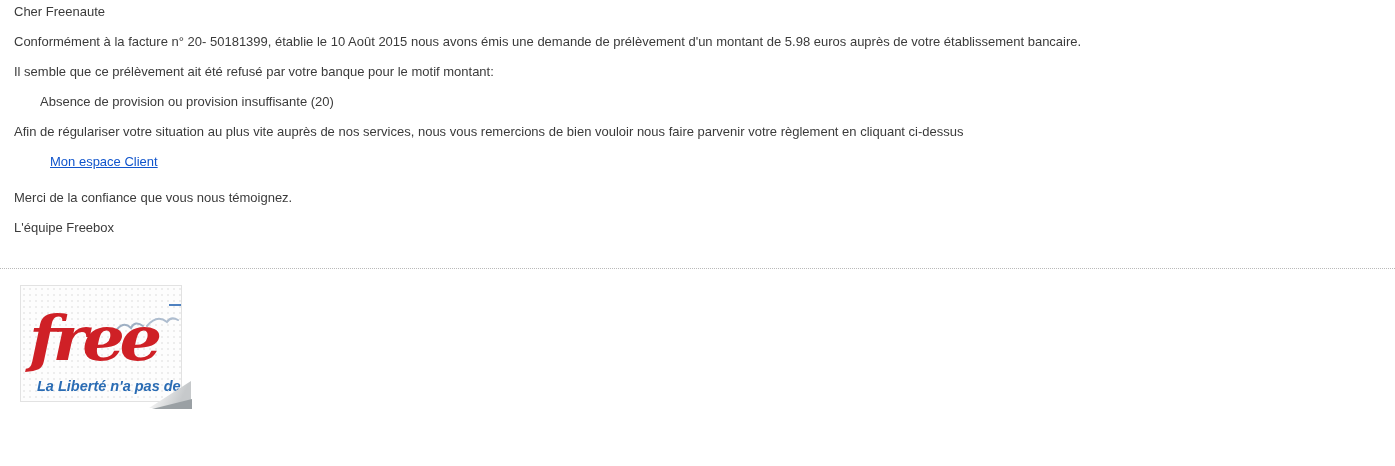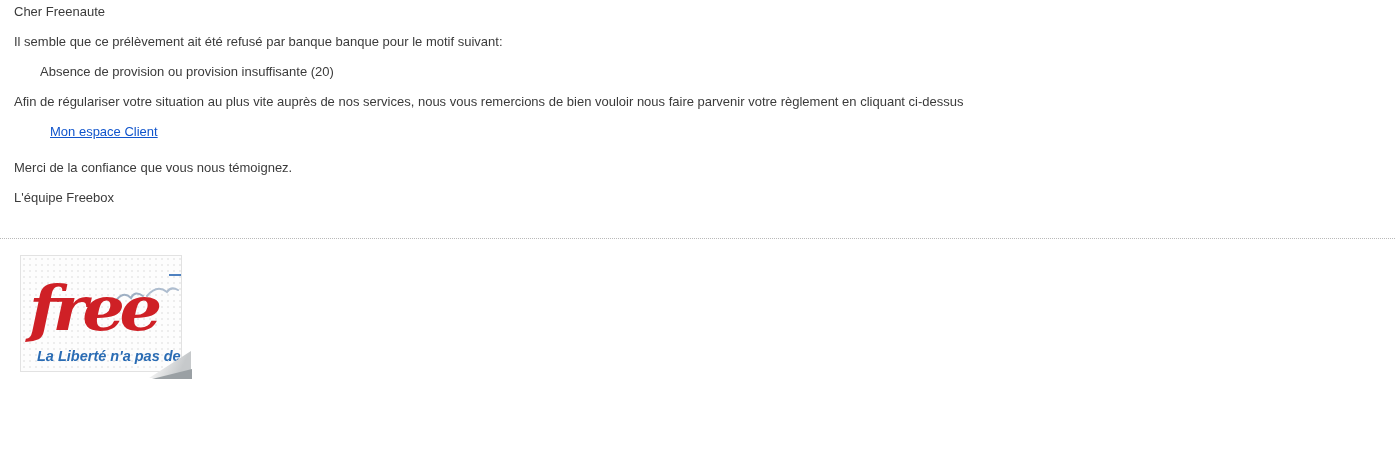--- a/index.html
+++ b/index.html
@@ -109,21 +109,22 @@
     height: 10px;
     background: #9aa0a4;
     clip-path: polygon(0 100%, 100% 0, 100% 100%);
   }
 </style>
 </head>
 <body>
 
 <div class="email-body">
   <p>Cher Freenaute</p>
-  <p>Il semble que ce prélèvement ait été refusé par banque banque pour le motif suivant:</p>
+  <p>Conformément à la facture n° 20- 50181399, établie le 10 Août 2015 nous avons émis une demande de prélèvement d'un montant de 5.98 euros auprès de votre établissement bancaire.</p>
+  <p>Il semble que ce prélèvement ait été refusé par votre banque pour le motif montant:</p>
   <p class="indent-reason">Absence de provision ou provision insuffisante (20)</p>
   <p>Afin de régulariser votre situation au plus vite auprès de nos services, nous vous remercions de bien vouloir nous faire parvenir votre règlement en cliquant ci-dessus</p>
   <p class="indent-link"><a href="#" class="client-link">Mon espace Client</a></p>
   <p class="para-thanks">Merci de la confiance que vous nous témoignez.</p>
   <p class="signature">L'équipe Freebox</p>
 </div>
 
 <hr class="dotted-separator">
 
 <div class="logo-box">

